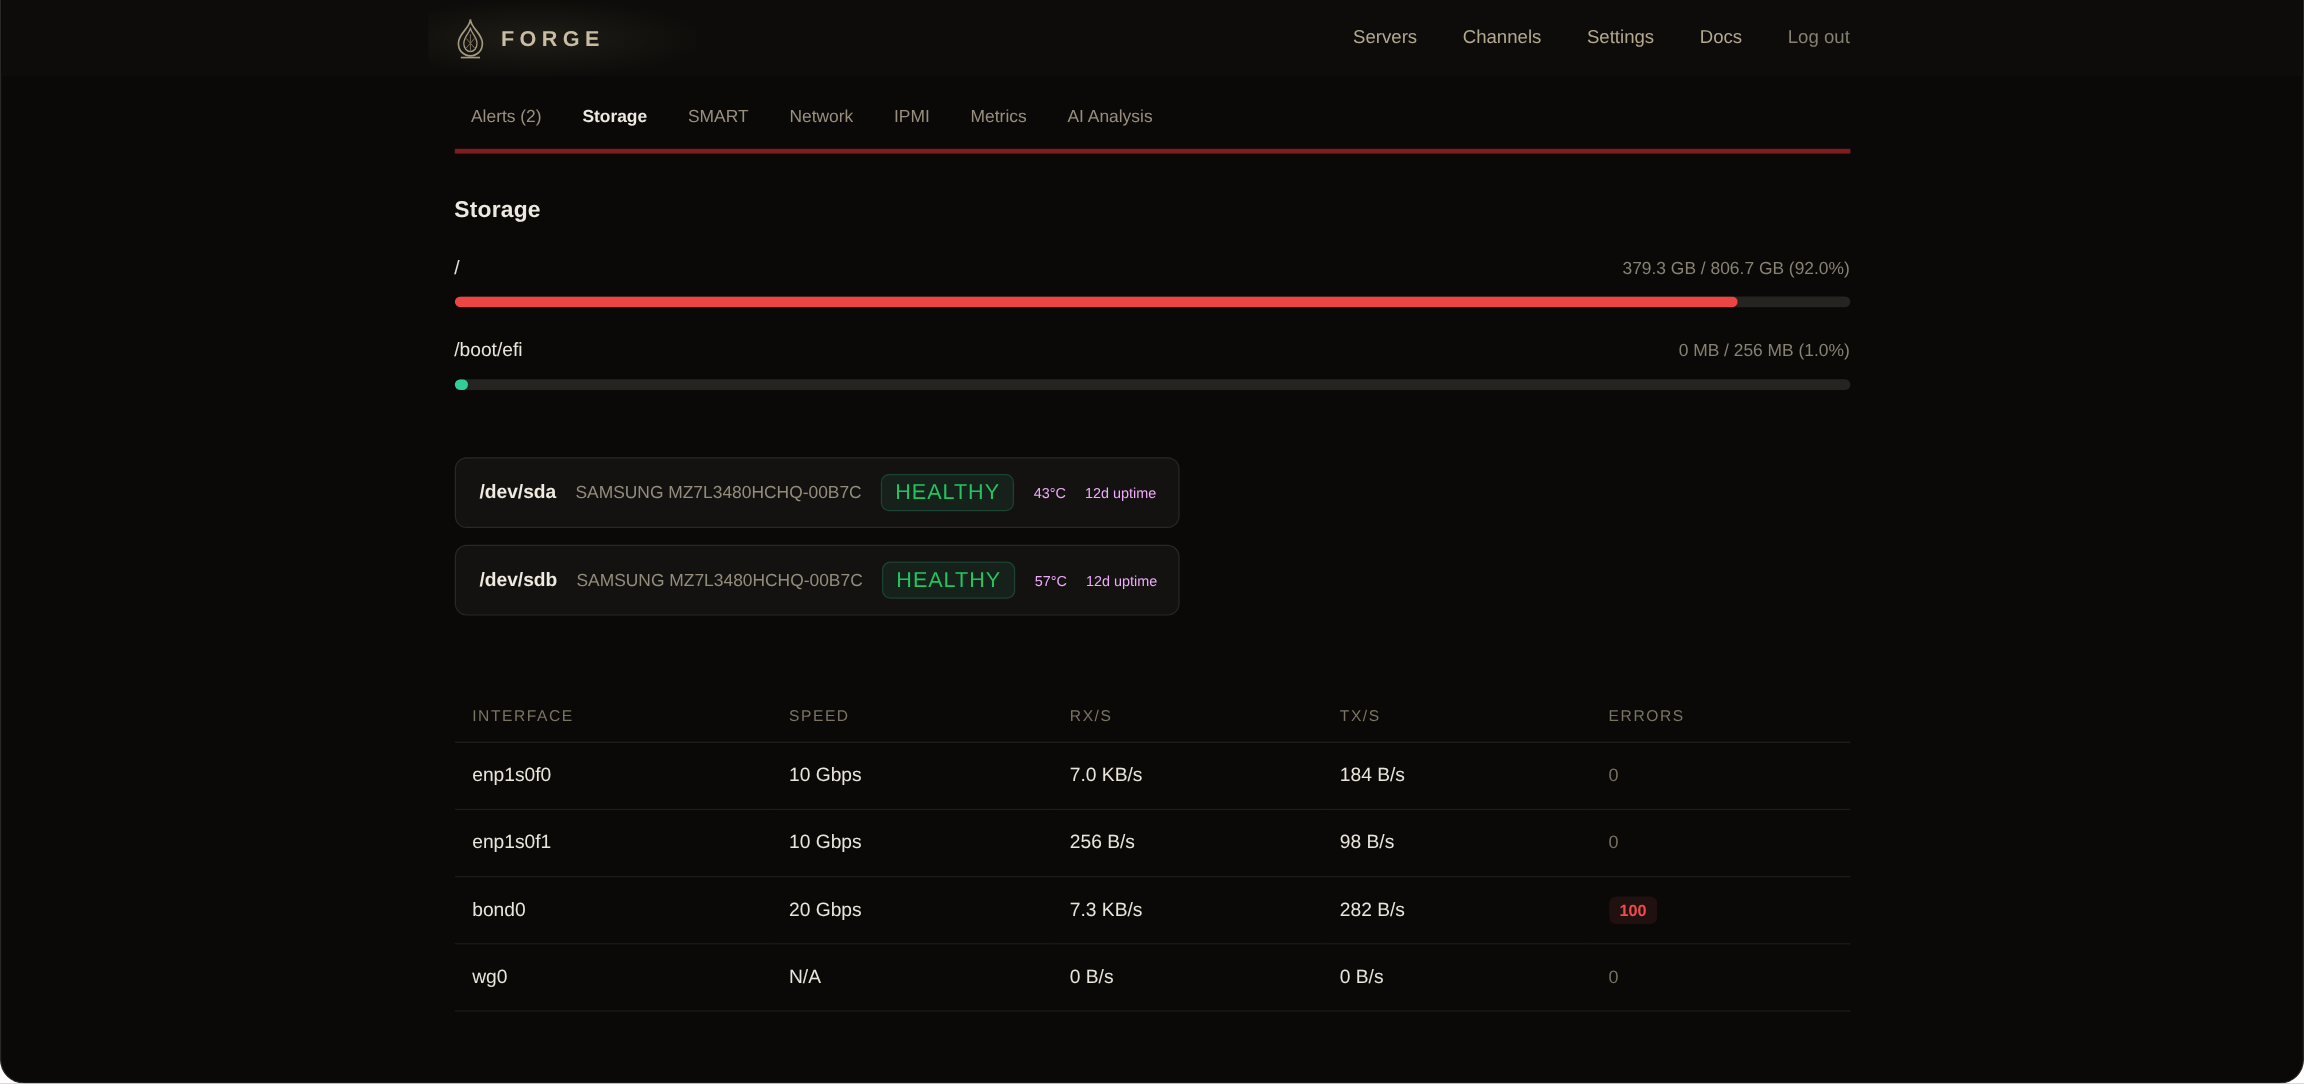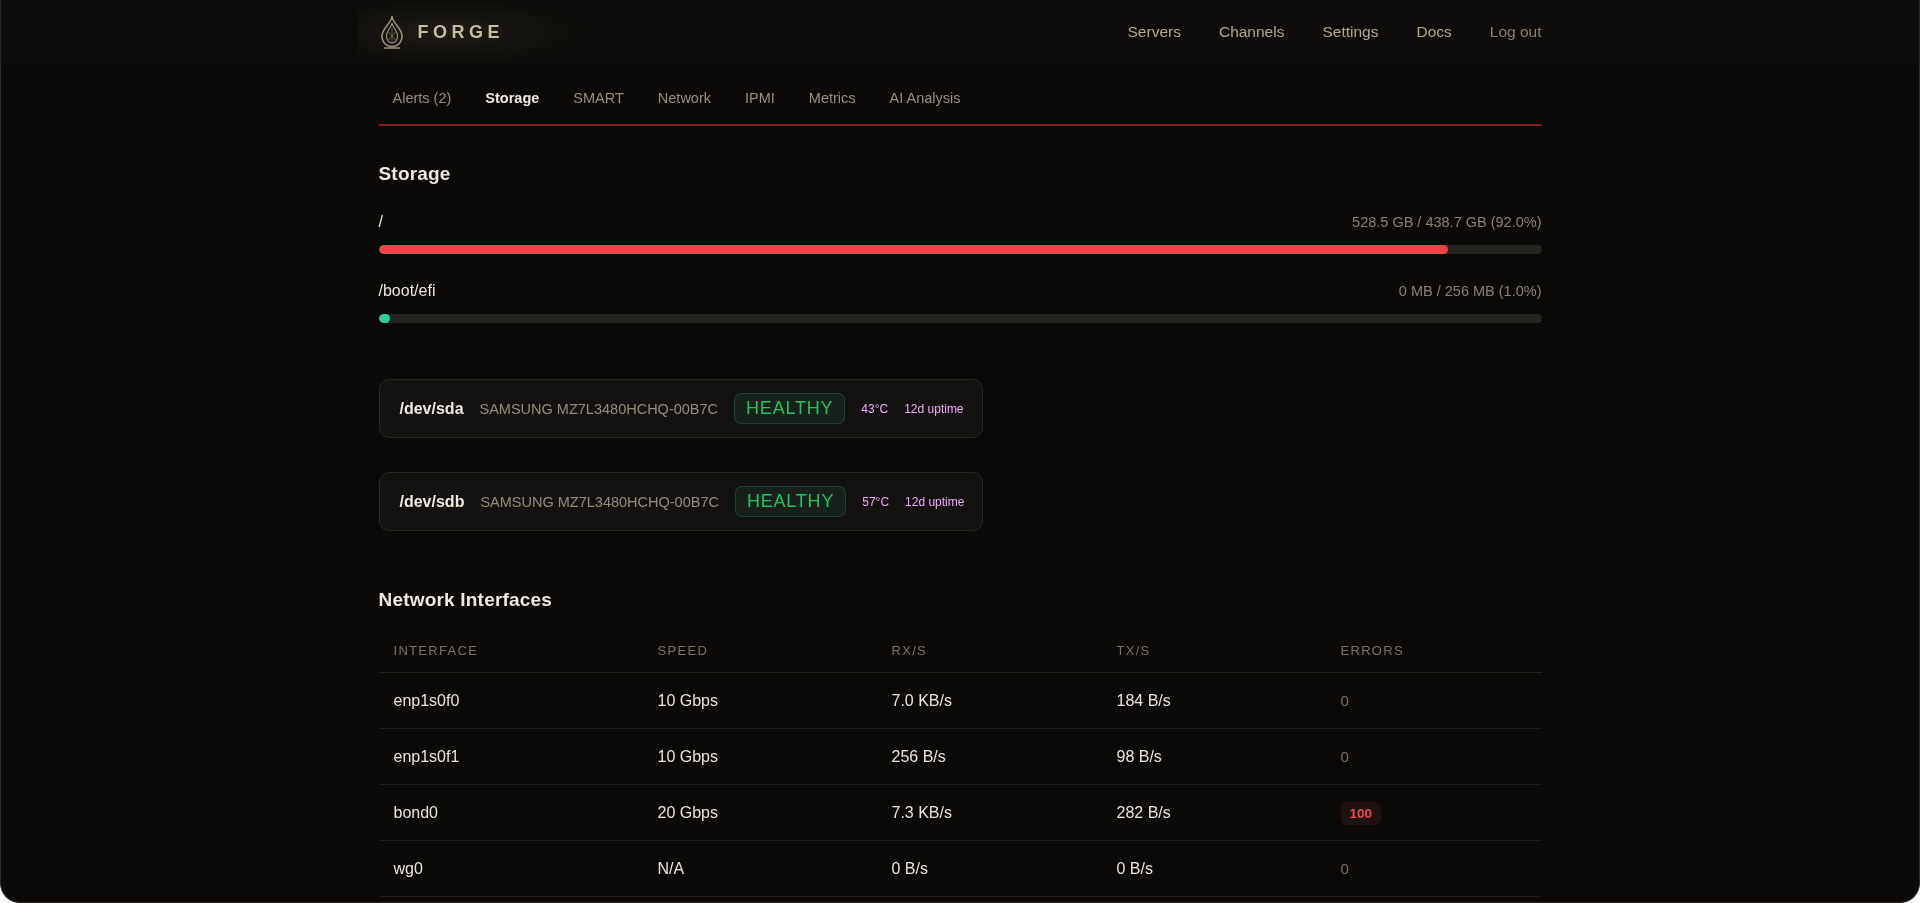--- a/index.html
+++ b/index.html
@@ -38,21 +38,21 @@
   }
   .nav a.dim { color: #85806f; }
 
   
   .container { width: 1163px; margin: 0 auto; }
 
   
   .tabs {
     display: flex; gap: 34px; align-items: center;
     padding: 26px 14px 18px 14px;
-    border-bottom: 2px solid #7f1d1d;
+    border-bottom: 4px solid #7f1d1d;
   }
   .tab { color: #998f7c; font-size: 14.5px; cursor: pointer; white-space: nowrap; }
   .tab.active { color: #eee9de; font-weight: 700; }
 
   
   .section-heading {
     color: #ede9df; font-size: 19px; font-weight: 700; letter-spacing: 0.2px;
   }
 
   
@@ -63,21 +63,21 @@
   .mount-usage { color: #878272; font-size: 14.5px; }
   .bar-track {
     margin-top: 14px; height: 9px; width: 100%;
     background: #262420; border-radius: 5px; overflow: hidden;
   }
   .bar-fill { height: 100%; border-radius: 5px; }
 
   
   .smart-section { margin-top: 56px; }
   .smart-card {
-    width: 604px; margin-top: 34px;
+    width: 604px; margin-top: 14px;
     background: #131210; border: 1px solid #2b2823; border-radius: 10px;
     padding: 13px 20px;
     display: flex; align-items: center; gap: 16px;
   }
   .smart-device { color: #efebe0; font-size: 16px; font-weight: 700; white-space: nowrap; }
   .smart-model { color: #948d7c; font-size: 14.5px; white-space: nowrap; }
   .smart-badge {
     color: #22c55e; background: rgba(53,211,158,0.08);
     border: 1px solid rgba(53,211,158,0.20);
     font-size: 18px; font-weight: 400; letter-spacing: 0.8px;
@@ -160,21 +160,21 @@
         <span class="tab">AI Analysis</span>
       </div>
 
     <section class="storage-section">
       <h2 class="section-heading">Storage</h2>
       <div>
 
           <div class="mount">
             <div class="mount-labels">
               <span class="mount-path">/</span>
-              <span class="mount-usage">528.5 GB / 438.7 GB (92.0%)</span>
+              <span class="mount-usage">379.3 GB / 806.7 GB (92.0%)</span>
             </div>
             <div class="bar-track">
               <div class="bar-fill" style="width: 92%; background: rgb(239, 68, 68);"></div>
             </div>
           </div>
 
           <div class="mount">
             <div class="mount-labels">
               <span class="mount-path">/boot/efi</span>
               <span class="mount-usage">0 MB / 256 MB (1.0%)</span>
@@ -201,21 +201,20 @@
             <span class="smart-device">/dev/sdb</span>
             <span class="smart-model">SAMSUNG MZ7L3480HCHQ-00B7C</span>
             <span class="smart-badge">HEALTHY</span>
             <span class="smart-temp">57°C</span>
             <span class="smart-uptime">12d uptime</span>
           </div>
         </div>
     </section>
 
     <section class="network-section">
-      <h2 class="section-heading">Network Interfaces</h2>
       <table class="net">
         <colgroup>
             <col class="c1">
             <col class="c2">
             <col class="c3">
             <col class="c4">
             <col class="c5">
           </colgroup>
         <thead>
           <tr>

